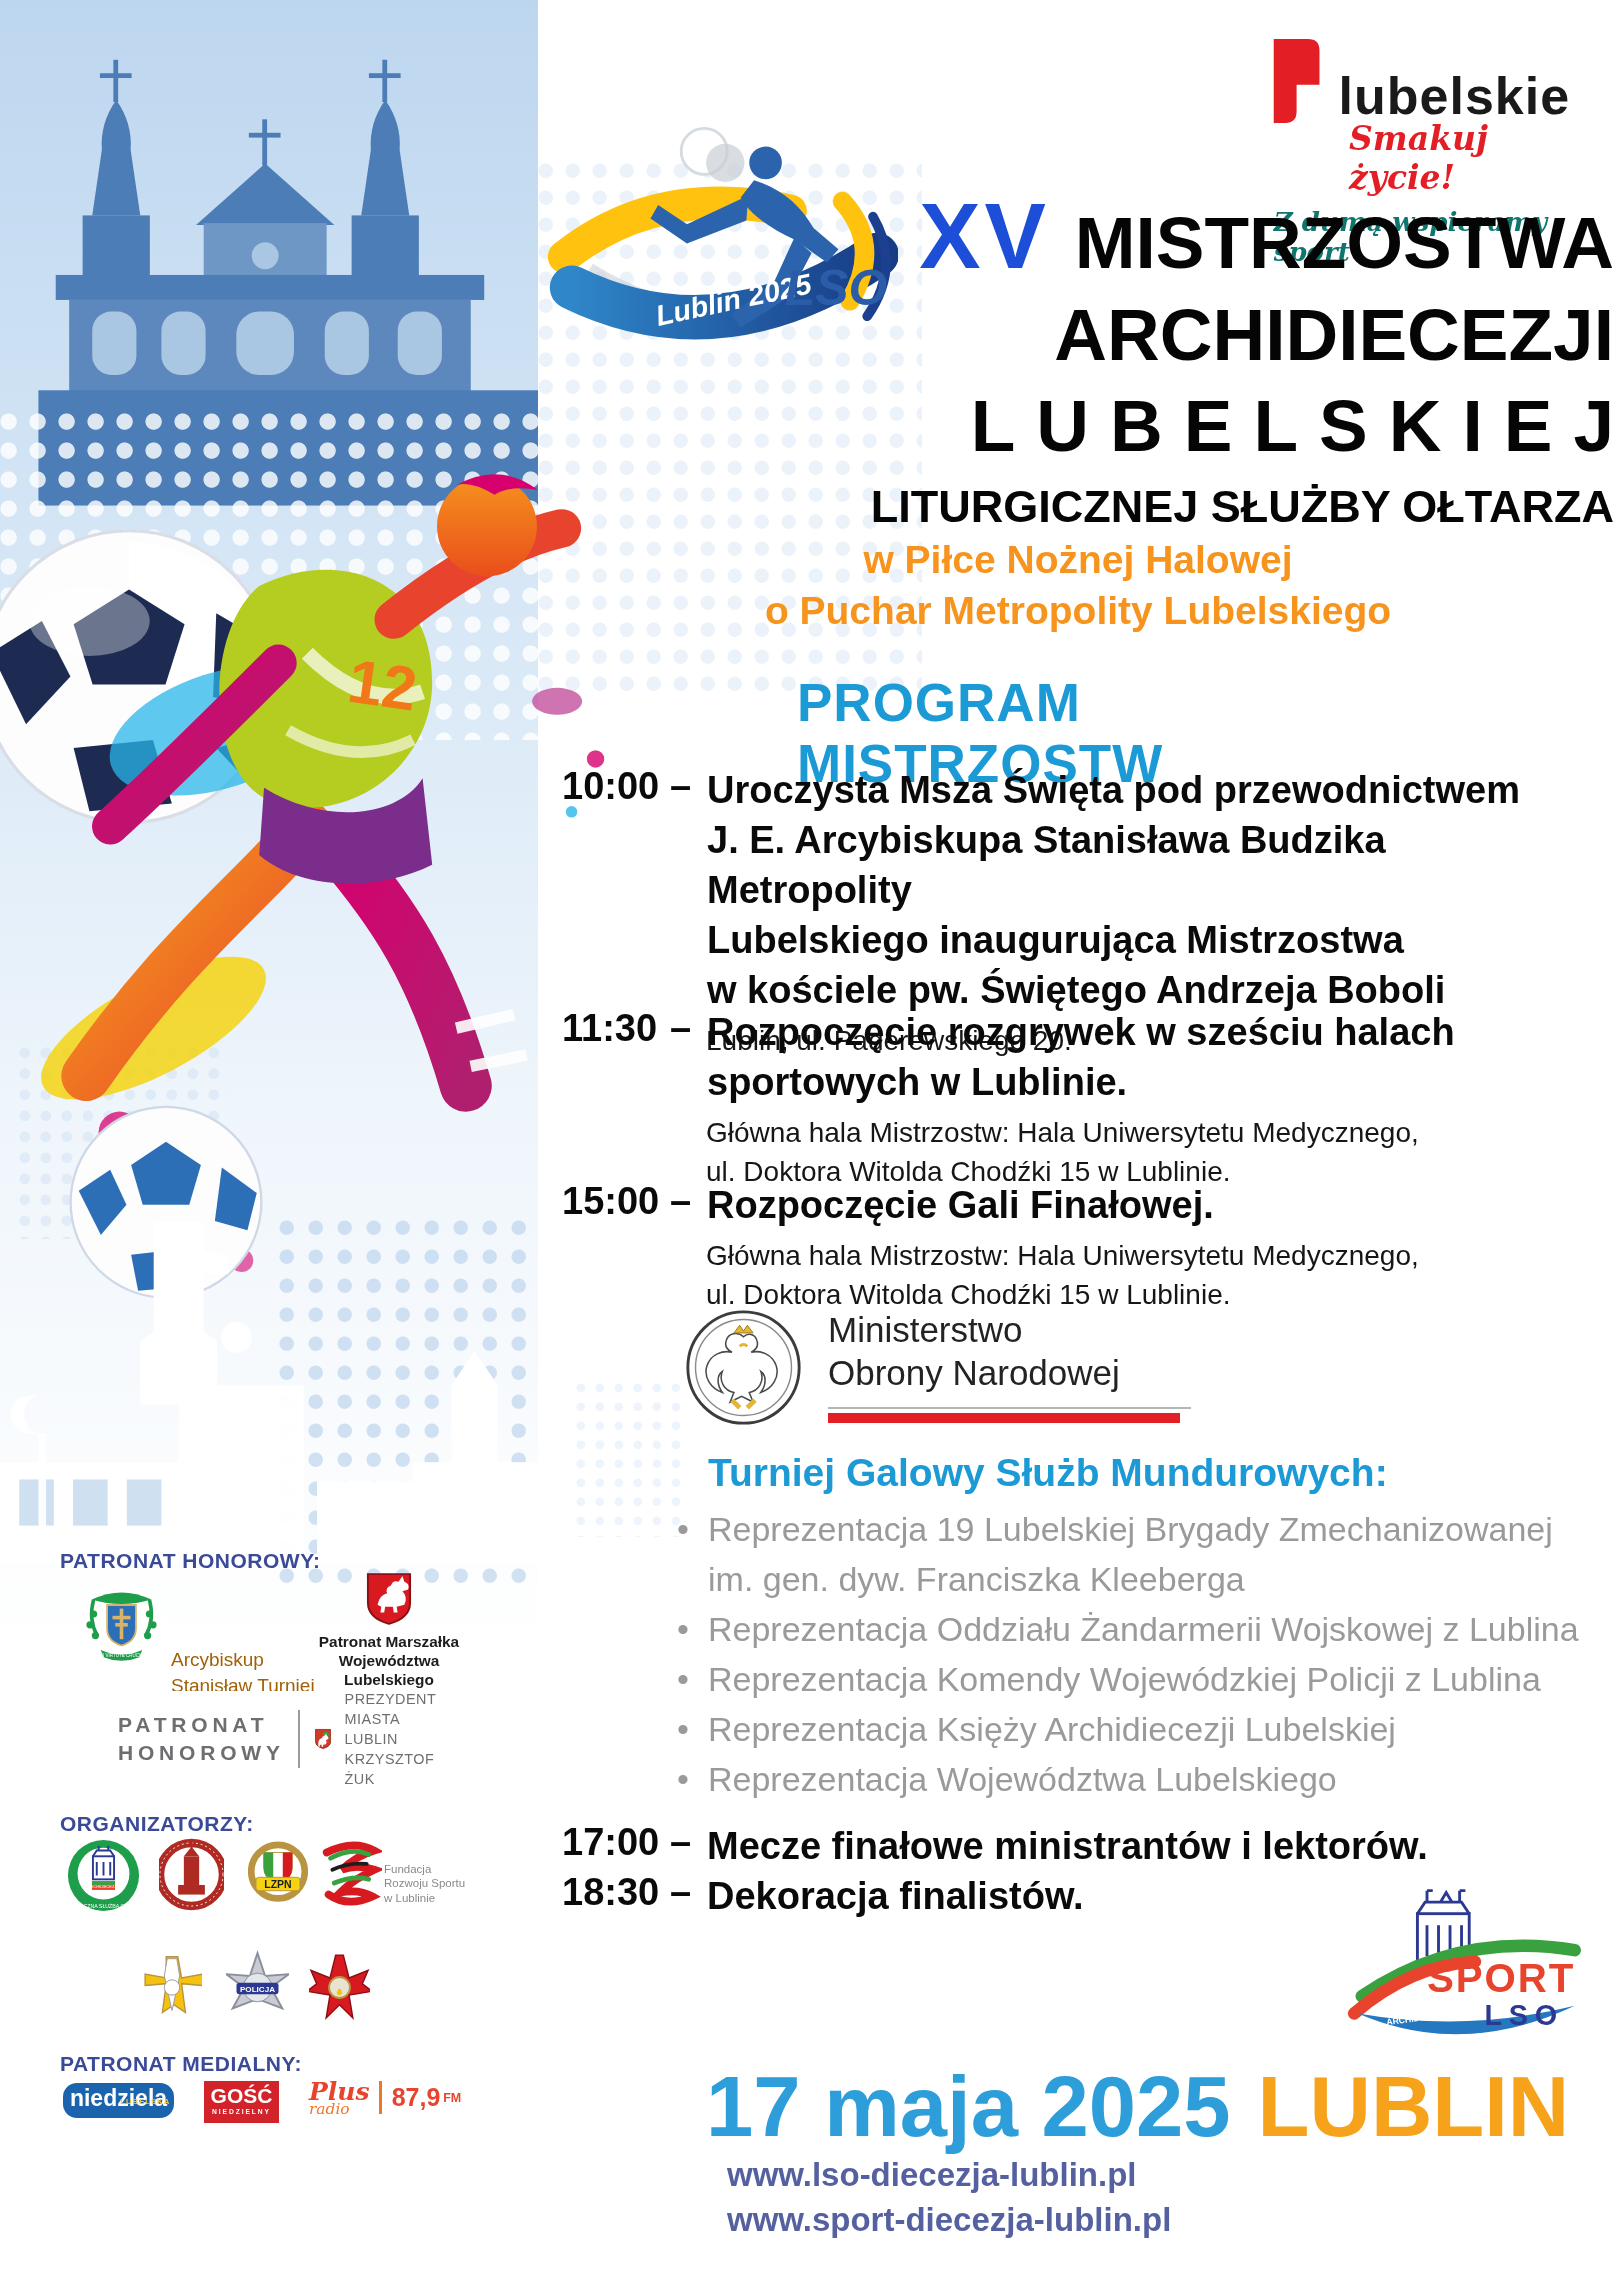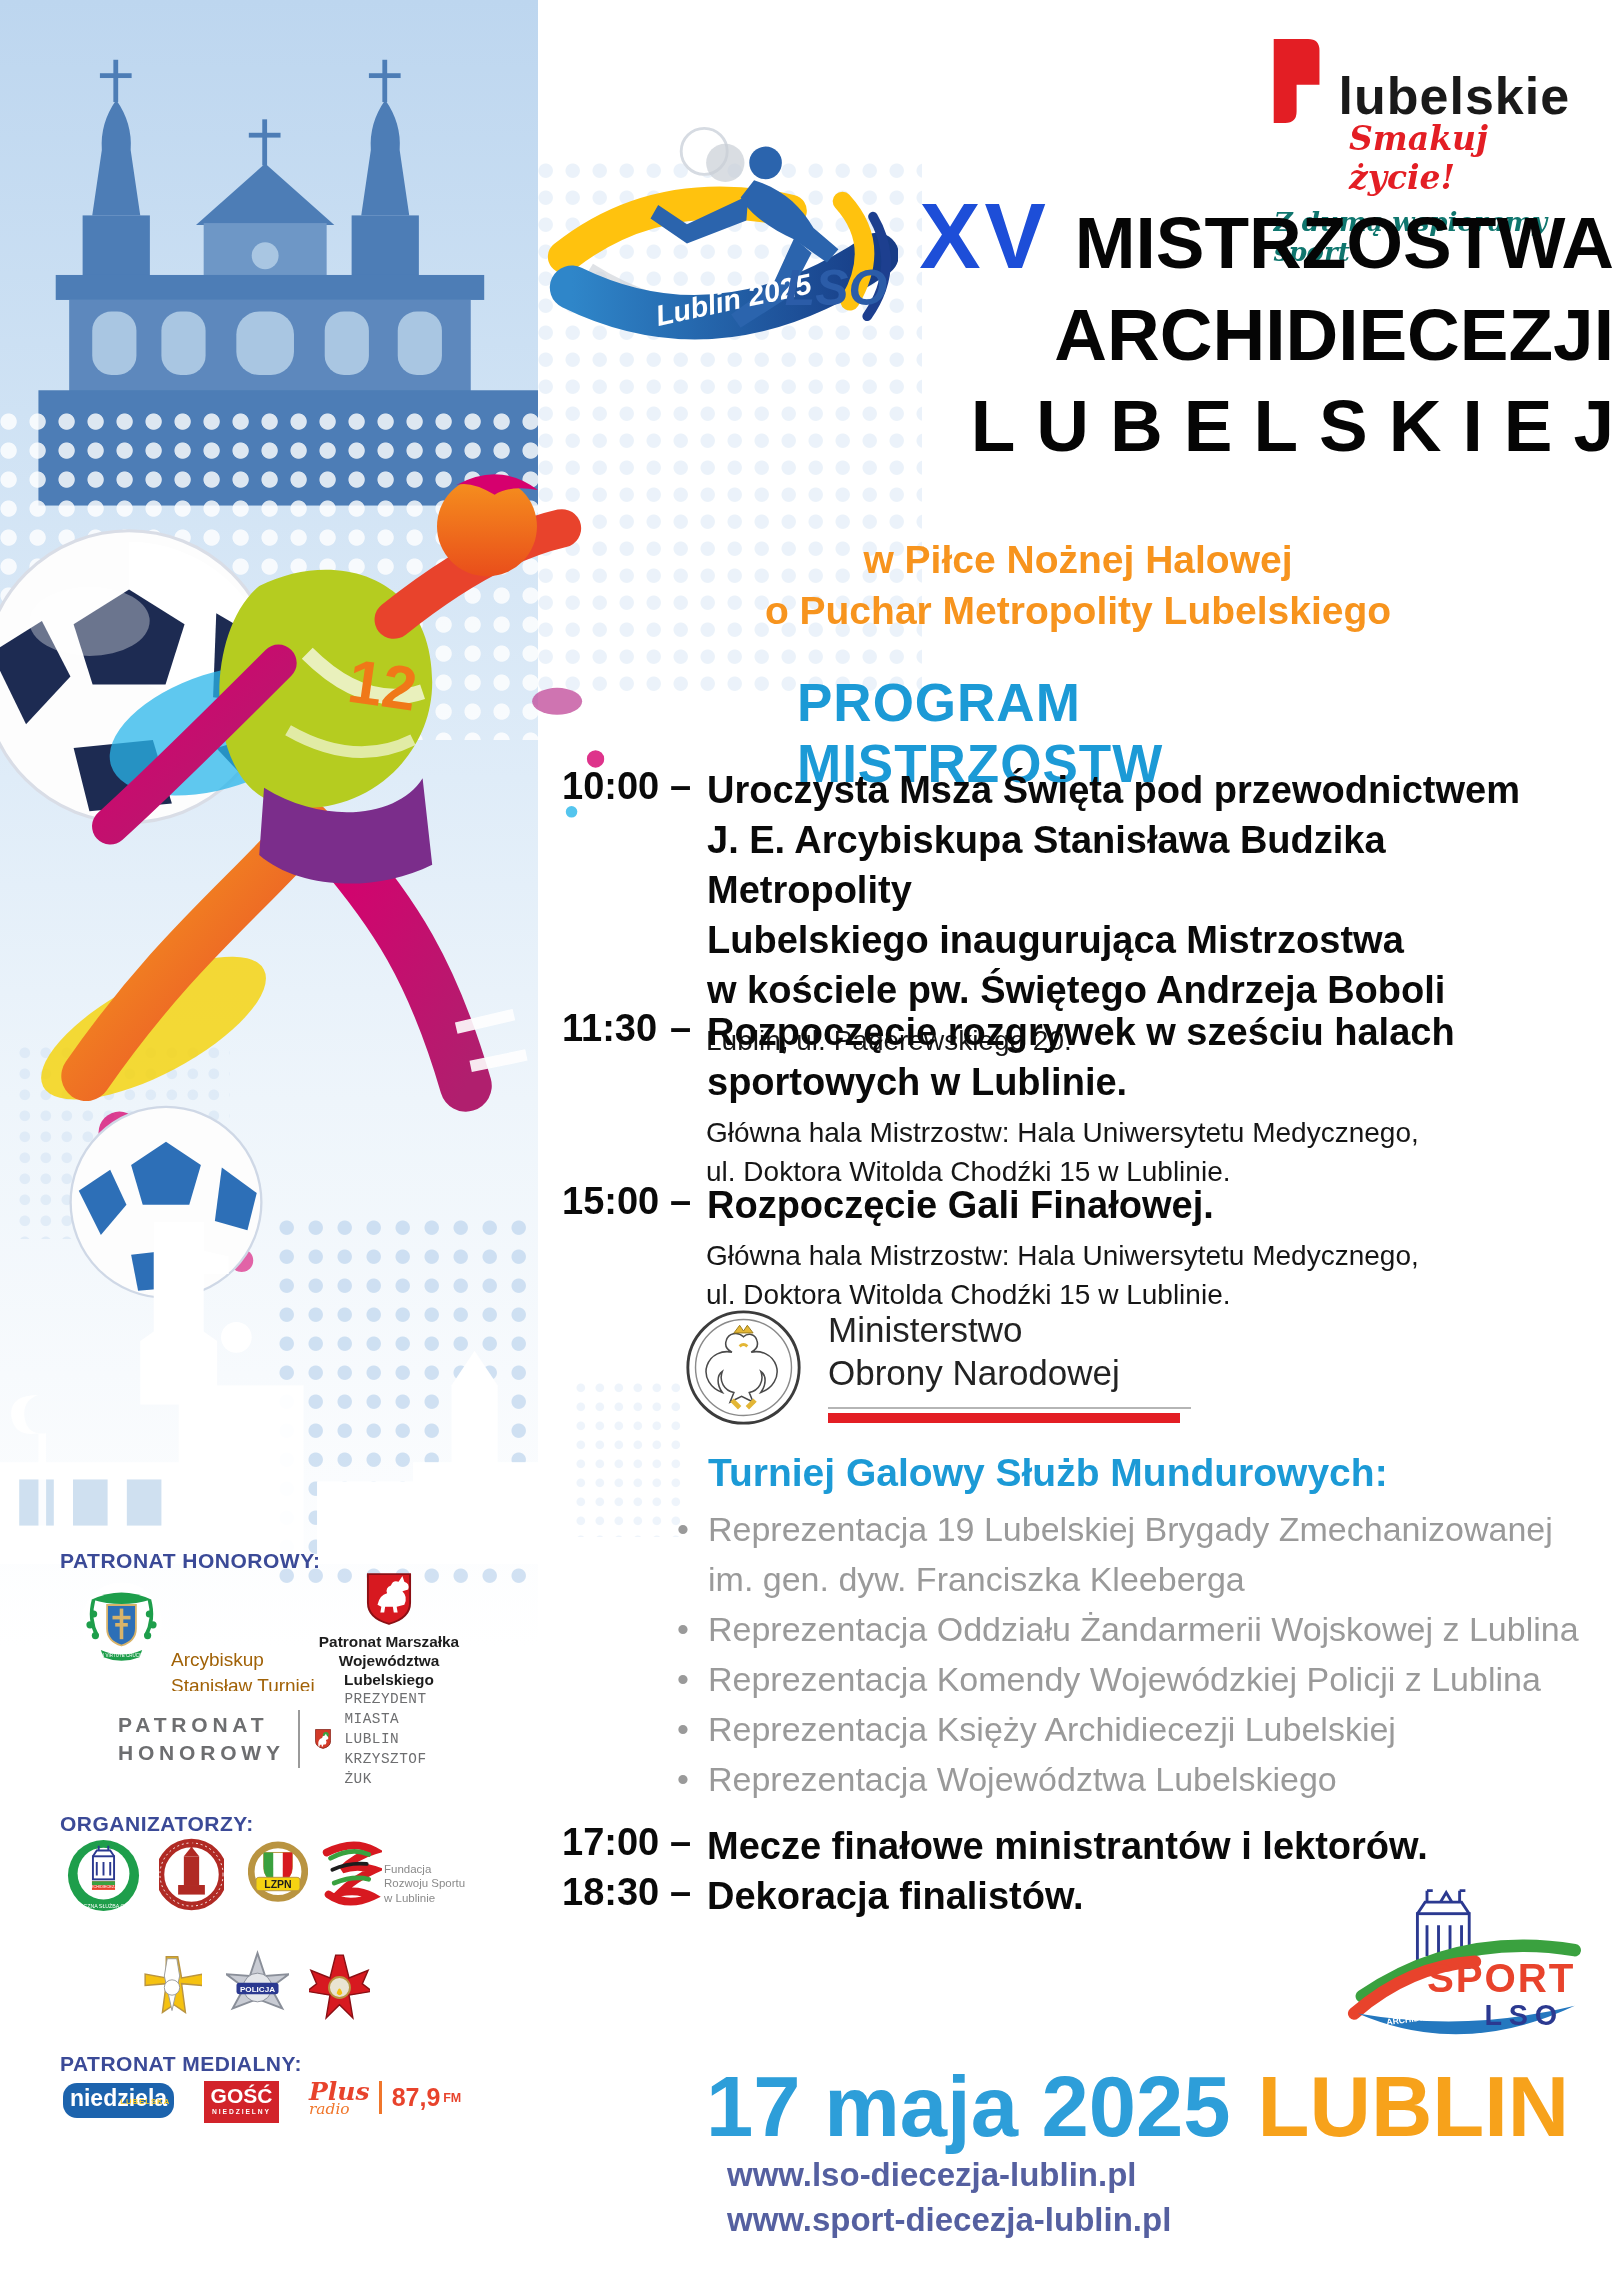--- a/index.html
+++ b/index.html
@@ -67,21 +67,21 @@
   
   .lbl-navy{color:#3b4a97;font-weight:700;font-size:21px;letter-spacing:0.5px;}
   .ph-label{left:60px;top:1549px;}
   .abp-text{left:171px;top:1647px;font-size:19px;color:#a16207;line-height:26px;}
   .marshal{left:312px;top:1572px;width:154px;text-align:center;}
   .marshal-text{font-size:15.4px;font-weight:700;color:#1d1d1d;line-height:19px;margin-top:5.8px;}
   .marshal-it{font-style:italic;}
   .mayor-card{left:74px;top:1691px;width:373px;height:96px;background:#fff;display:flex;align-items:center;}
   .mayor-lbl{color:#6d6e70;font-weight:700;font-size:21px;letter-spacing:4.8px;line-height:28px;margin-left:44px;}
   .mayor-div{width:2.9px;height:58px;background:#9a9a9a;margin:0 15.4px 0 13.4px;}
-  .mayor-text{color:#6d6e70;font-size:14.4px;line-height:20px;letter-spacing:0.5px;margin-left:13.4px;font-family:Liberation Mono, monospace;}
+  .mayor-text{color:#6d6e70;font-size:14.4px;line-height:20px;letter-spacing:0.5px;margin-left:13.4px;}
   .org-label{left:60px;top:1812px;}
   .fund-text{left:384px;top:1862px;font-size:11.5px;color:#8a8a8a;line-height:14.4px;}
   .pm-label{left:60px;top:2052px;}
 
   .niedziela{left:63px;top:2083px;width:111px;height:35px;background:#1c63ad;border-radius:14px;color:#fff;
              font-weight:700;font-size:23px;text-align:center;line-height:31px;position:absolute;}
   .niedziela-sub{position:absolute;right:3.8px;bottom:1px;color:#f7c927;font-size:7.7px;font-weight:700;letter-spacing:1px;}
   .gosc{left:204px;top:2081px;width:75px;height:42px;background:#d2232a;color:#fff;text-align:center;position:absolute;}
   .gosc-1{font-weight:700;font-size:21px;line-height:25px;margin-top:1.9px;}
   .gosc-2{font-size:6.7px;font-weight:700;letter-spacing:1.9px;}
@@ -244,20 +244,21 @@
     <text x="120" y="222" transform="rotate(-12 120 222)" font-size="30" font-style="italic" font-weight="bold" fill="#ffffff">Lublin 2025</text>
     <text x="252" y="200" font-size="52" font-weight="bold" font-style="italic" fill="#2b5ca8">LSO</text>
   </svg>
 
   <div class="abs title-block">
     <div class="t-line1">
       <span class="t-num">XV</span><span>MISTRZOSTWA</span>
     </div>
     <div class="t-line">ARCHIDIECEZJI</div>
     <div class="t-line t-spaced">LUBELSKIEJ</div>
+    <div class="t-line4">LITURGICZNEJ SŁUŻBY OŁTARZA</div>
   </div>
 
   <div class="abs subtitle">
     <div>w Piłce Nożnej Halowej</div>
     <div>o Puchar Metropolity Lubelskiego</div>
   </div>
 
   <div class="abs program-heading">PROGRAM MISTRZOSTW</div>
 
   <div class="abs sched-item" style="top:765px;">

